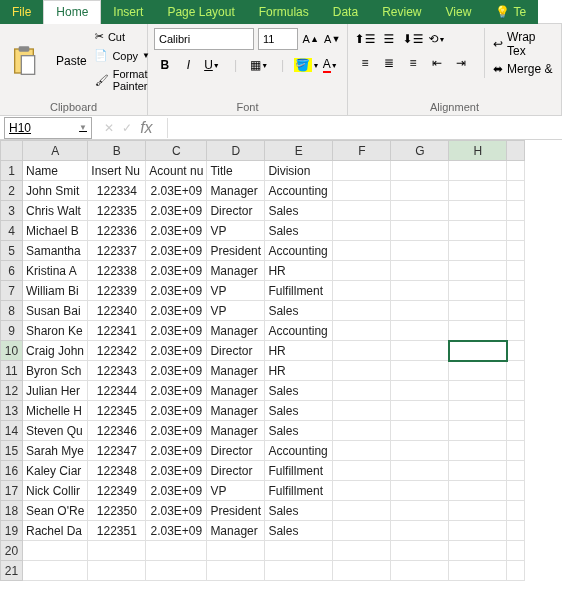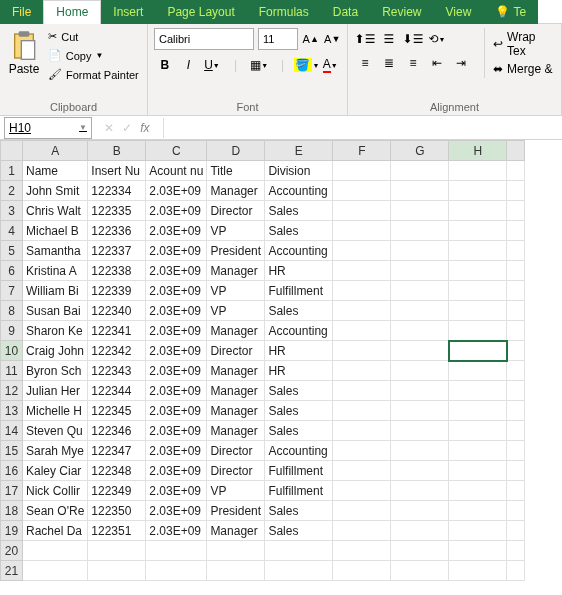--- a/index.html
+++ b/index.html
@@ -10,48 +10,48 @@
 .tab.inactive { background: #217346; color: #bef264; }
 .tab.active { background: #fff; color: #217346; border-top: 1px solid #d4d4d4; border-left: 1px solid #d4d4d4; border-right: 1px solid #d4d4d4; }
 .tab.file { background: #217346; color: #fde047; }
 
 .ribbon { background: #f3f2f1; display: flex; border-bottom: 1px solid #d4d4d4; height: 92px; }
 .ribbon-group { border-right: 1px solid #d4d4d4; padding: 4px 6px; display: flex; flex-direction: column; position: relative; }
 .ribbon-group-label { position: absolute; bottom: 2px; left: 0; right: 0; text-align: center; font-size: 11px; color: #666; }
 
 .clipboard-group { width: 148px; }
 .clipboard-content { display: flex; gap: 4px; }
-.paste-btn { display: flex; flex-direction: column; align-items: center; padding: 2px; cursor: pointer; }
+.paste-btn { display: flex; flex-direction: row; align-items: center; padding: 2px; cursor: pointer; gap: 16px; }
 .paste-icon { width: 32px; height: 32px; }
 .clipboard-side { display: flex; flex-direction: column; gap: 2px; font-size: 11px; }
 .clip-item { display: flex; align-items: center; gap: 4px; padding: 2px; cursor: pointer; }
 
 .font-group { width: 200px; }
 .font-row1 { display: flex; gap: 4px; align-items: center; margin-bottom: 4px; }
 .font-select { width: 100px; height: 22px; border: 1px solid #ababab; font-size: 11px; padding: 0 4px; background: #fff; }
 .size-select { width: 40px; height: 22px; border: 1px solid #ababab; font-size: 11px; padding: 0 4px; background: #fff; }
 .font-btn { width: 20px; height: 20px; display: flex; align-items: center; justify-content: center; cursor: pointer; font-size: 11px; }
 .font-row2 { display: flex; gap: 2px; align-items: center; }
 .fbtn { width: 22px; height: 22px; display: flex; align-items: center; justify-content: center; cursor: pointer; border: 1px solid transparent; }
 
 .align-group { flex: 1; }
 .align-row { display: flex; gap: 2px; align-items: center; margin-bottom: 2px; }
 
 .namebox-bar { display: flex; align-items: center; height: 24px; border-bottom: 1px solid #d4d4d4; background: #fff; }
 .namebox { width: 88px; height: 22px; border: 1px solid #ababab; margin: 0 4px; padding: 0 4px; font-size: 12px; display: flex; align-items: center; justify-content: space-between; text-decoration: underline; }
 .fx-area { display: flex; align-items: center; gap: 8px; padding: 0 8px; color: #888; }
-.fx-label { font-style: italic; font-size: 12px; }
+.fx-label { font-style: italic; font-size: 16px; }
 
 .grid-area { position: relative; overflow: auto; }
 table { border-collapse: collapse; table-layout: fixed; }
 .col-header th { background: #e6e6e6; border: 1px solid #ccc; font-weight: normal; font-size: 12px; height: 20px; text-align: center; color: #333; }
 .corner { background: #e6e6e6; border: 1px solid #ccc; width: 22px; }
 .row-header { background: #e6e6e6; border: 1px solid #ccc; text-align: center; font-size: 12px; width: 22px; color: #333; }
 td { border: 1px solid #e0e0e0; font-size: 12px; padding: 1px 3px; height: 20px; white-space: nowrap; overflow: hidden; color: #222; }
-.num { text-align: left; }
+.num { text-align: center; }
 .selected-cell { outline: 2px solid #217346; outline-offset: -1px; position: relative; }
 .selected-row-hdr, .selected-col-hdr { background: #d3e5d3 !important; }
 
 .cA{width:58px}.cB{width:58px}.cC{width:58px}.cD{width:58px}.cE{width:68px}.cF{width:58px}.cG{width:58px}.cH{width:58px}.cI{width:18px}
 </style>
 </head>
 <body>
 
 <div class="tabs">
   <div class="tab file">File</div>

